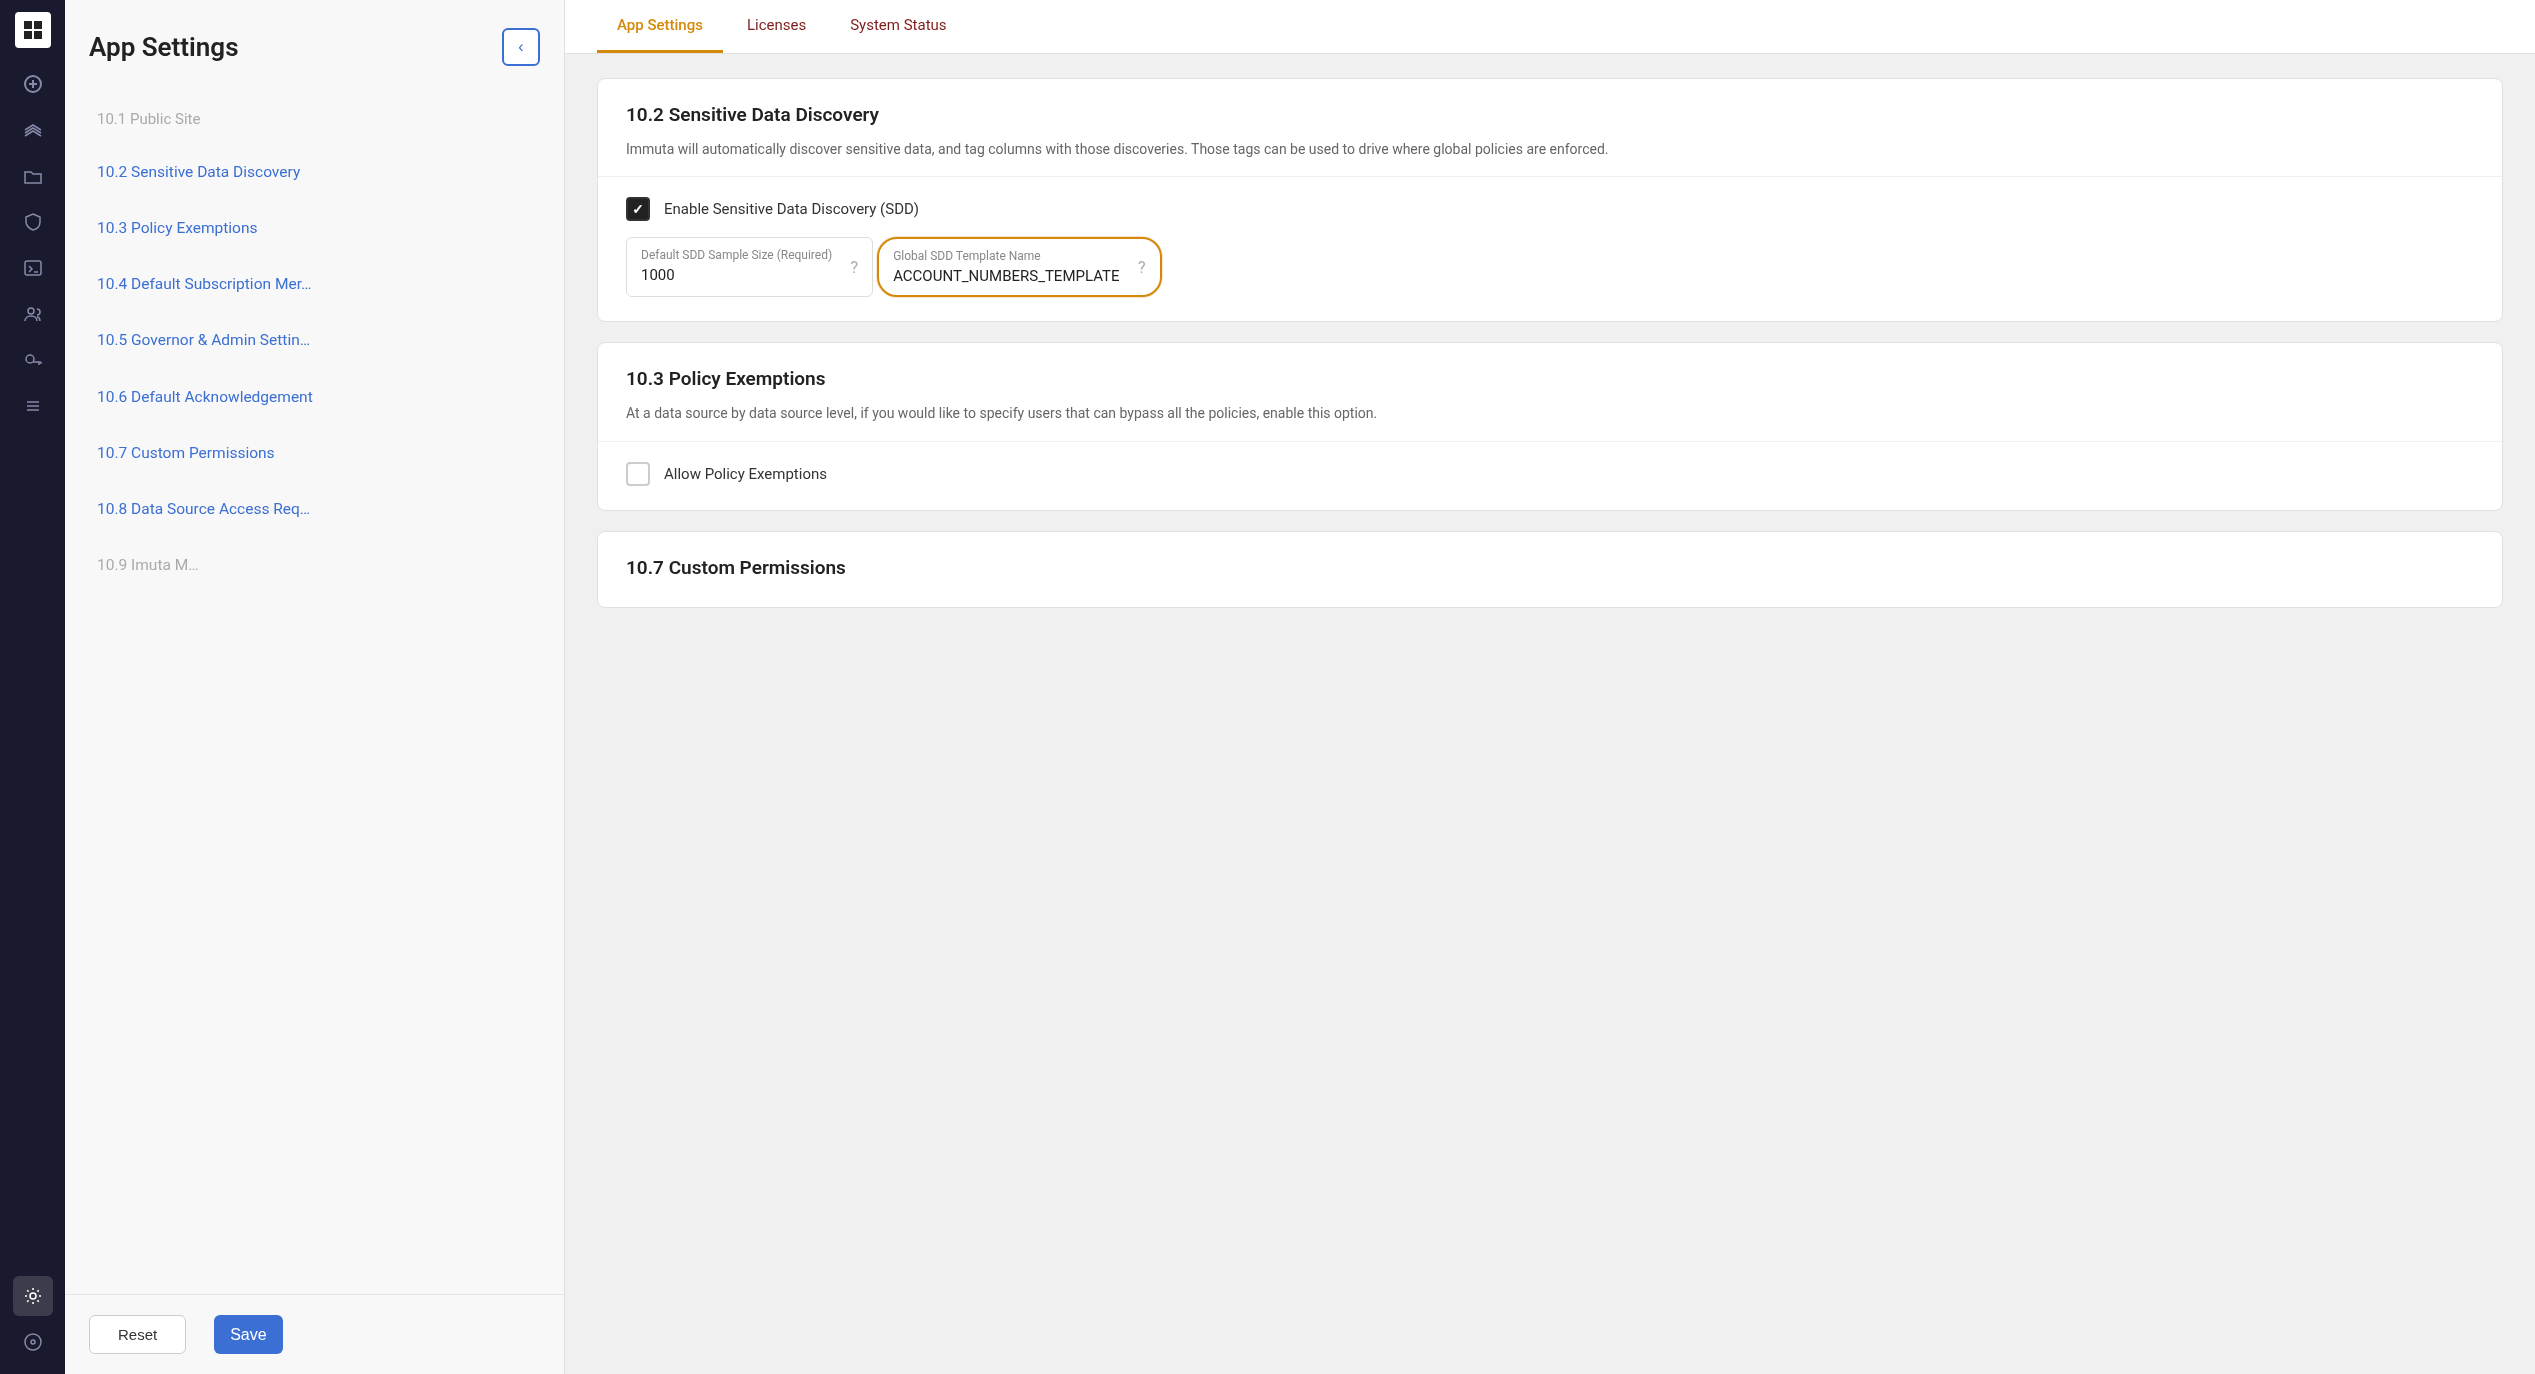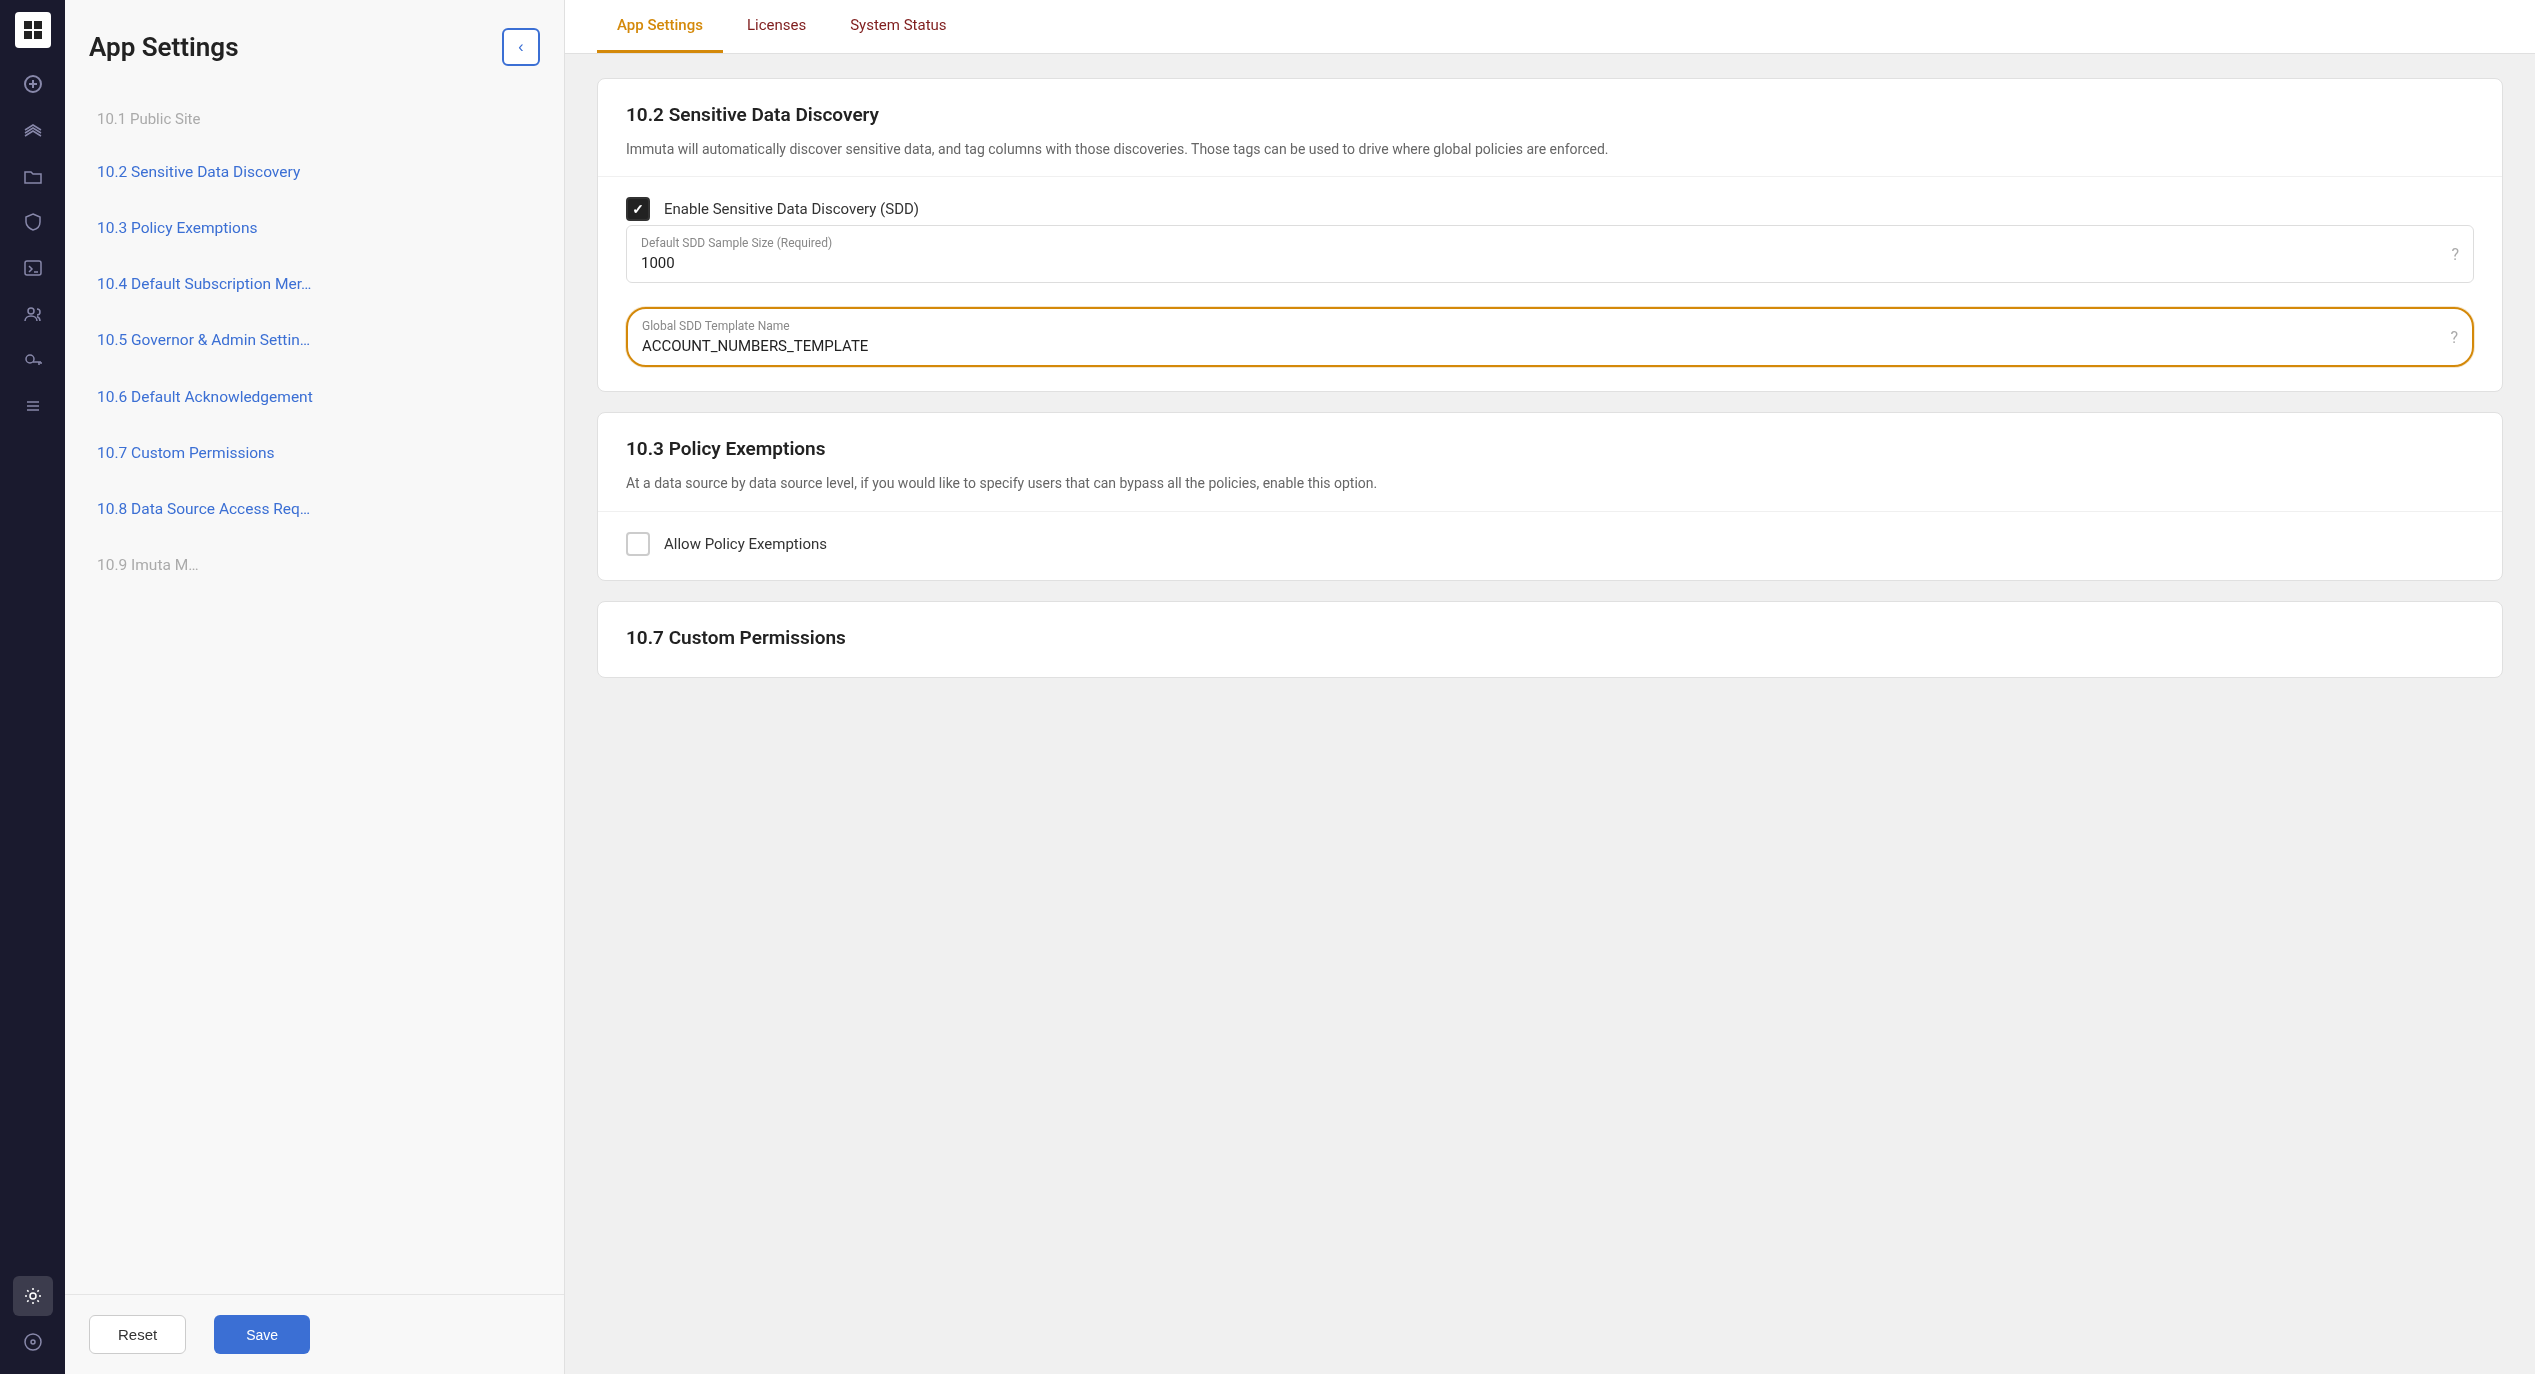--- a/index.html
+++ b/index.html
@@ -104,25 +104,25 @@
     .btn-reset {
       padding: 10px 28px;
       border: 1px solid #ccc;
       border-radius: 6px;
       background: white;
       font-size: 15px;
       color: #333;
       cursor: pointer;
     }
     .btn-save {
-      padding: 10px 32px;
+      padding: 10px 16px;
       border: none;
       border-radius: 6px;
       background: #3b6fd4;
-      font-size: 14px;
+      font-size: 16px;
       color: white;
       cursor: pointer;
       font-weight: 500;
     }
 
     
     .main {
       flex: 1;
       display: flex;
       flex-direction: column;
@@ -213,24 +213,24 @@
       background: white;
       border-color: #ccc;
     }
     .checkbox-label {
       font-size: 15px;
       color: #333;
     }
 
     
     .field-group {
-      margin-top: 4px;
-      display: flex;
-      flex-direction: column;
-      gap: 24px;
+      margin-top: 16px;
+      display: flex;
+      flex-direction: row;
+      gap: 4px;
     }
     .field-wrapper {
       position: relative;
       border: 1px solid #ddd;
       border-radius: 6px;
       padding: 10px 40px 10px 14px;
       background: white;
     }
     .field-wrapper.focused {
       border-color: #d4890a;

